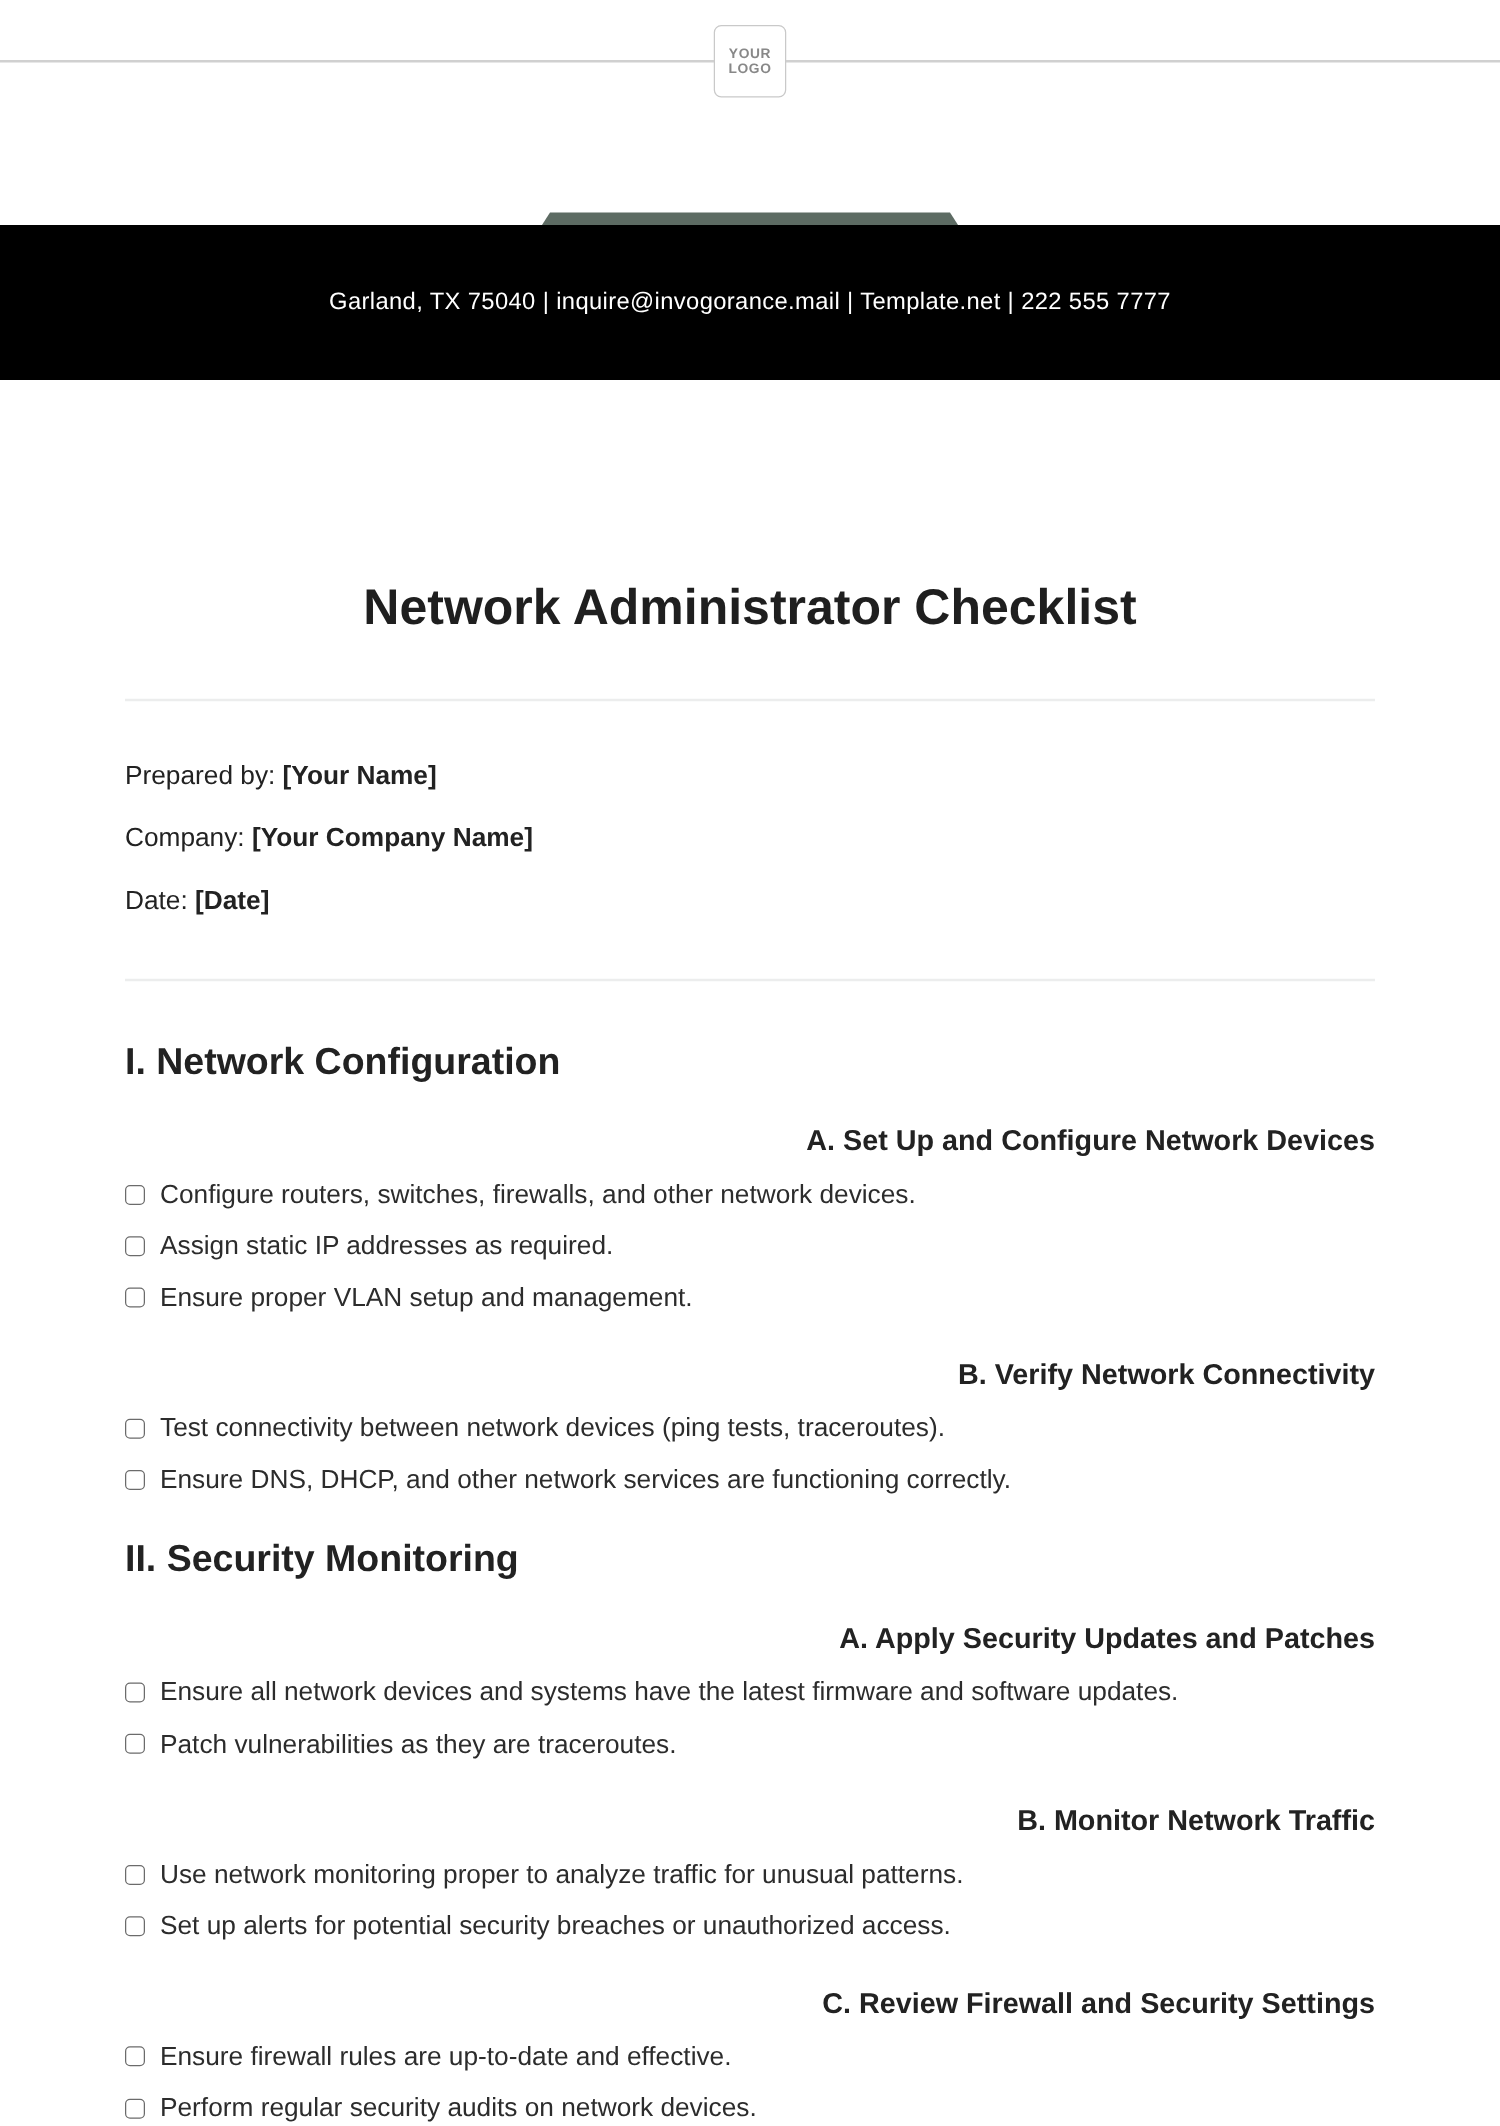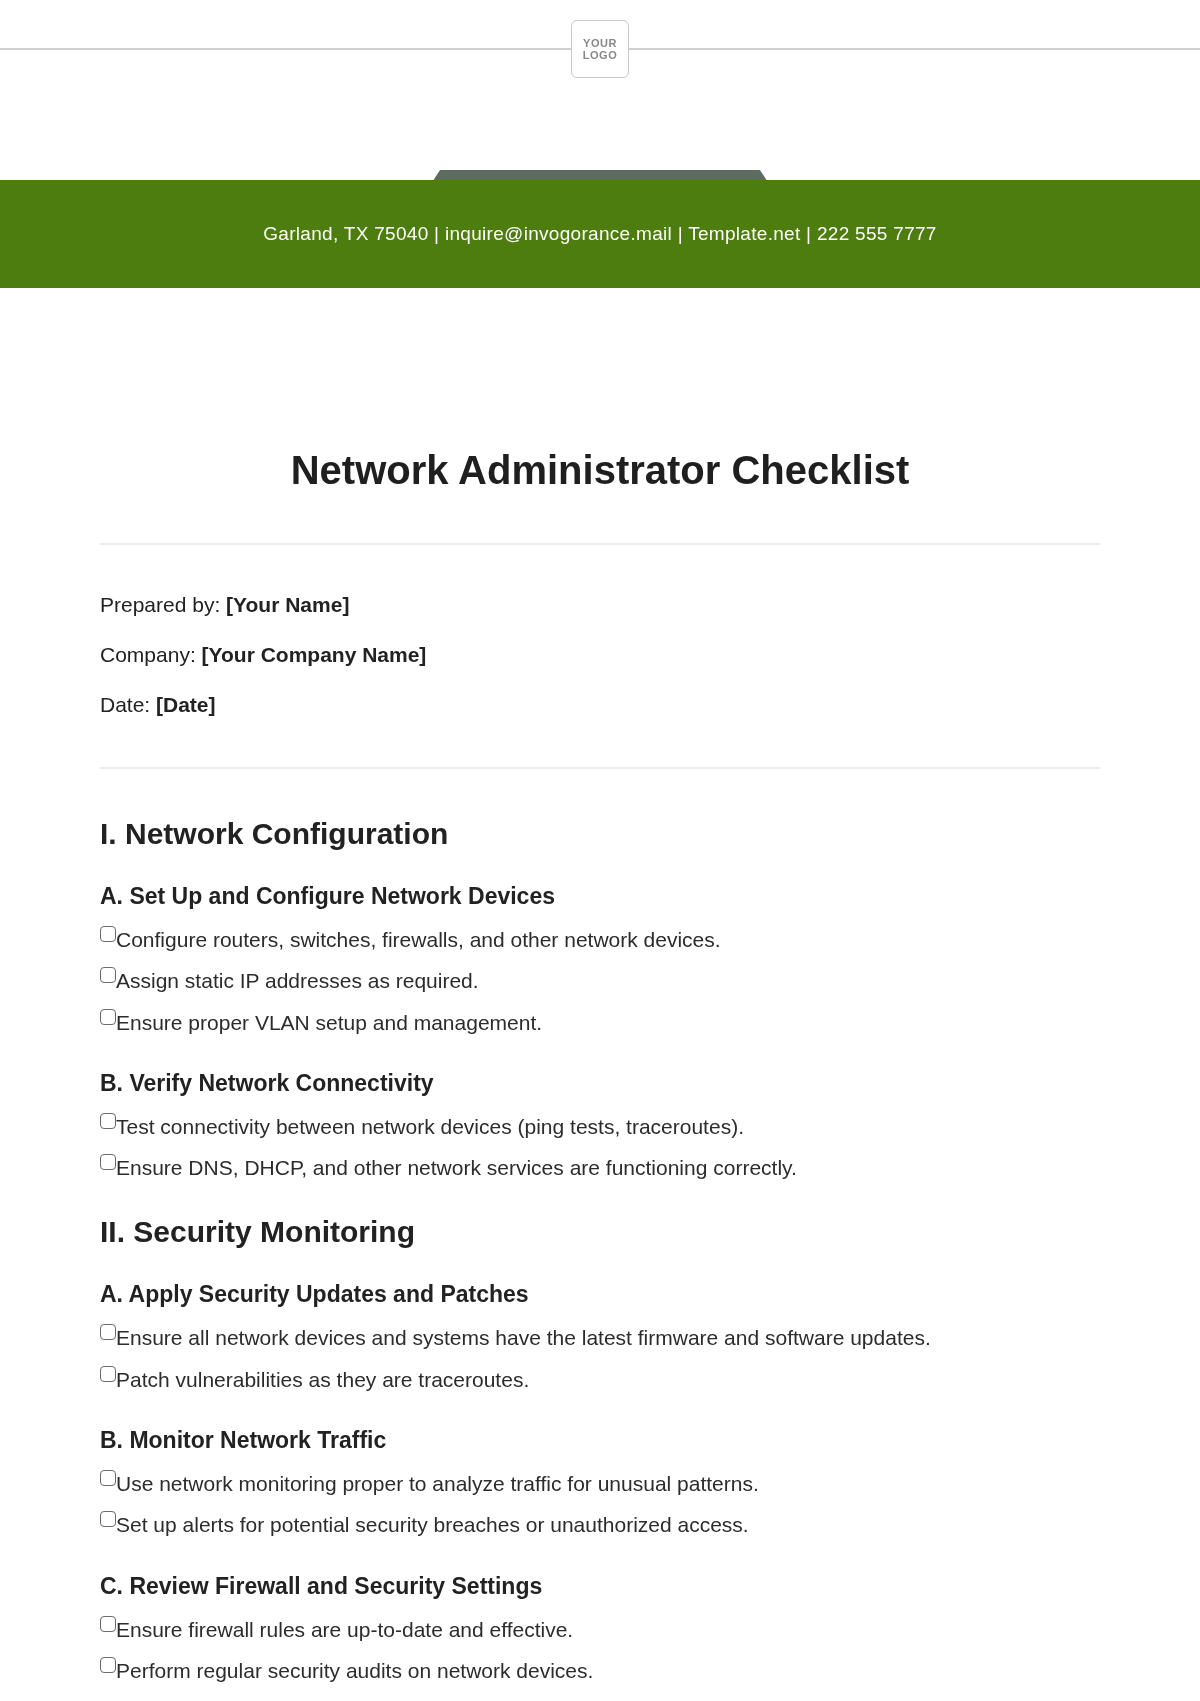--- a/index.html
+++ b/index.html
@@ -68,22 +68,22 @@
 .band-tab::before {
   left: -18px;
   border-right: 18px solid #5d6b63;
 }
 .band-tab::after {
   right: -18px;
   border-left: 18px solid #5d6b63;
 }
 .header-band {
   position: relative;
-  background: #4d7c0f;
-  height: 108px;
+  background: #000000;
+  height: 124px;
   display: flex;
   align-items: center;
   justify-content: center;
 }
 .band-text {
   color: #fff;
   font-size: 19px;
   font-weight: 400;
   letter-spacing: 0.3px;
 }
@@ -120,23 +120,26 @@
   font-size: 30px;
   font-weight: 700;
   color: #222;
   margin-bottom: 32px;
 }
 .sub-h {
   font-size: 23px;
   font-weight: 700;
   color: #222;
   margin-bottom: 16px;
+  text-align: right;
 }
 .check-row {
   display: flex;
+  align-items: center;
+  gap: 12px;
   margin-bottom: 14px;
 }
 .check-box {
   width: 16px;
   height: 16px;
   border: 1.5px solid #6b6b6b;
   border-radius: 4px;
   flex-shrink: 0;
   background: #fff;
 }

